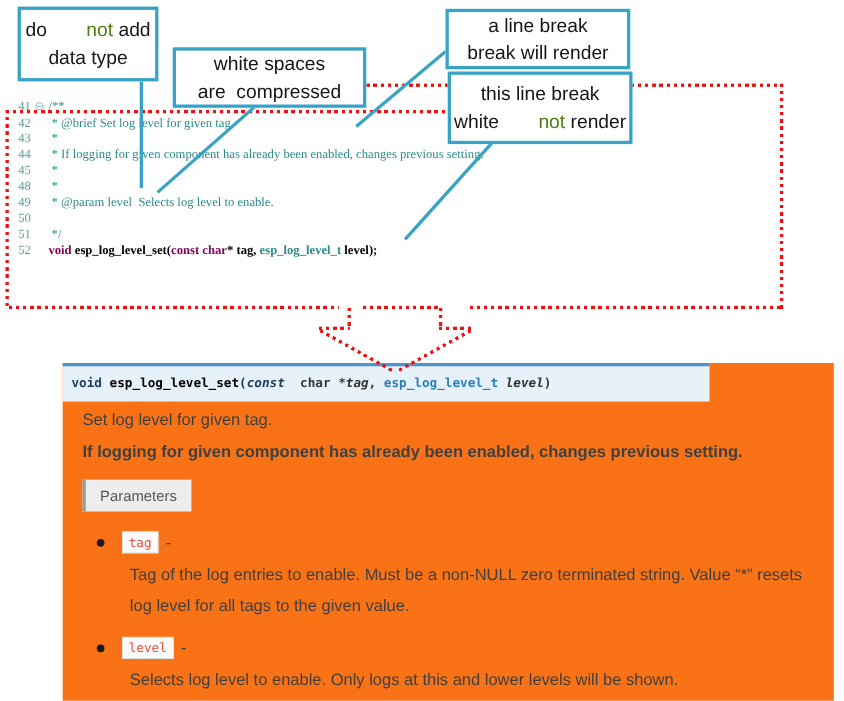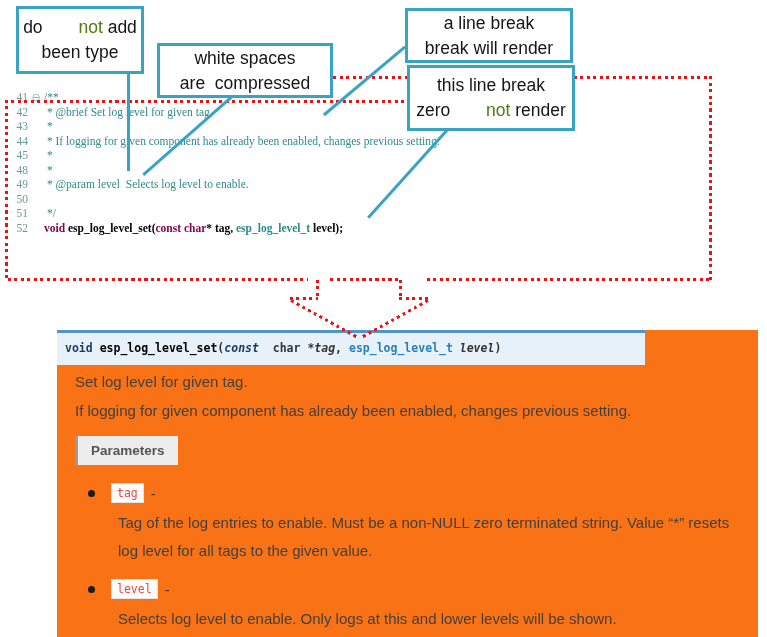--- a/index.html
+++ b/index.html
@@ -108,28 +108,28 @@
   }
   .sg-kw   { color: #1b3a5c; }
   .sg-kwi  { color: #1b3a5c; font-style: italic; }
   .sg-fn   { color: #000000; }
   .sg-pl   { color: #333333; }
   .sg-em   { color: #333333; font-style: italic; }
   .sg-link { color: #2980b9; }
 
   #doc-body { padding-left: 18px; font-size: 15px; }
   .doc-p { margin-top: 8px; }
-  #doc-desc { margin-top: 12px; }
+  #doc-desc { margin-top: 12px; font-weight: bold; }
   #params-label {
     display: inline-block;
     margin-top: 17px;
     background: #ededed;
     border-left: 3px solid #9b9b9b;
     color: #555;
-    font-weight: bold;
+    font-weight: normal;
     font-size: 13.5px;
     padding: 7px 13px;
   }
   #param-list { list-style: none; margin-top: 18px; margin-left: 13px; }
   .param-item + .param-item { margin-top: 15px; }
   .param-head { display: flex; align-items: center; }
   .bullet {
     width: 7px; height: 7px; border-radius: 50%;
     background: #1a1a1a; margin-right: 16px; flex: none;
   }
@@ -167,33 +167,33 @@
 <div class="rdd" id="arr-diag-l"></div>
 <div class="rdd" id="arr-diag-r"></div>
 
 <div class="cyl" id="cy-1"></div>
 <div class="cyl" id="cy-2"></div>
 <div class="cyl" id="cy-3"></div>
 <div class="cyl" id="cy-4"></div>
 
 <div class="callout" id="callout1">
     <div class="cline-txt"><span>do </span><span class="red">not</span><span> add</span></div>
-    <div class="cline-txt"><span>been type</span></div>
+    <div class="cline-txt"><span>data type</span></div>
   </div>
 <div class="callout" id="callout2">
     <div class="cline-txt"><span>white spaces</span></div>
     <div class="cline-txt"><span>are  compressed</span></div>
   </div>
 <div class="callout" id="callout3">
     <div class="cline-txt"><span>a line break</span></div>
     <div class="cline-txt"><span>break will render</span></div>
   </div>
 <div class="callout" id="callout4">
     <div class="cline-txt"><span>this line break</span></div>
-    <div class="cline-txt"><span>zero </span><span class="red">not</span><span> render</span></div>
+    <div class="cline-txt"><span>white </span><span class="red">not</span><span> render</span></div>
   </div>
 
 <div id="code-editor">
     <div class="code-row">
       <span class="lnum">41</span>
       <span class="foldc">⊖</span>
       <span class="ctext"><span class="tok-comment">/**</span></span>
     </div>
     <div class="code-row">
       <span class="lnum">42</span>

